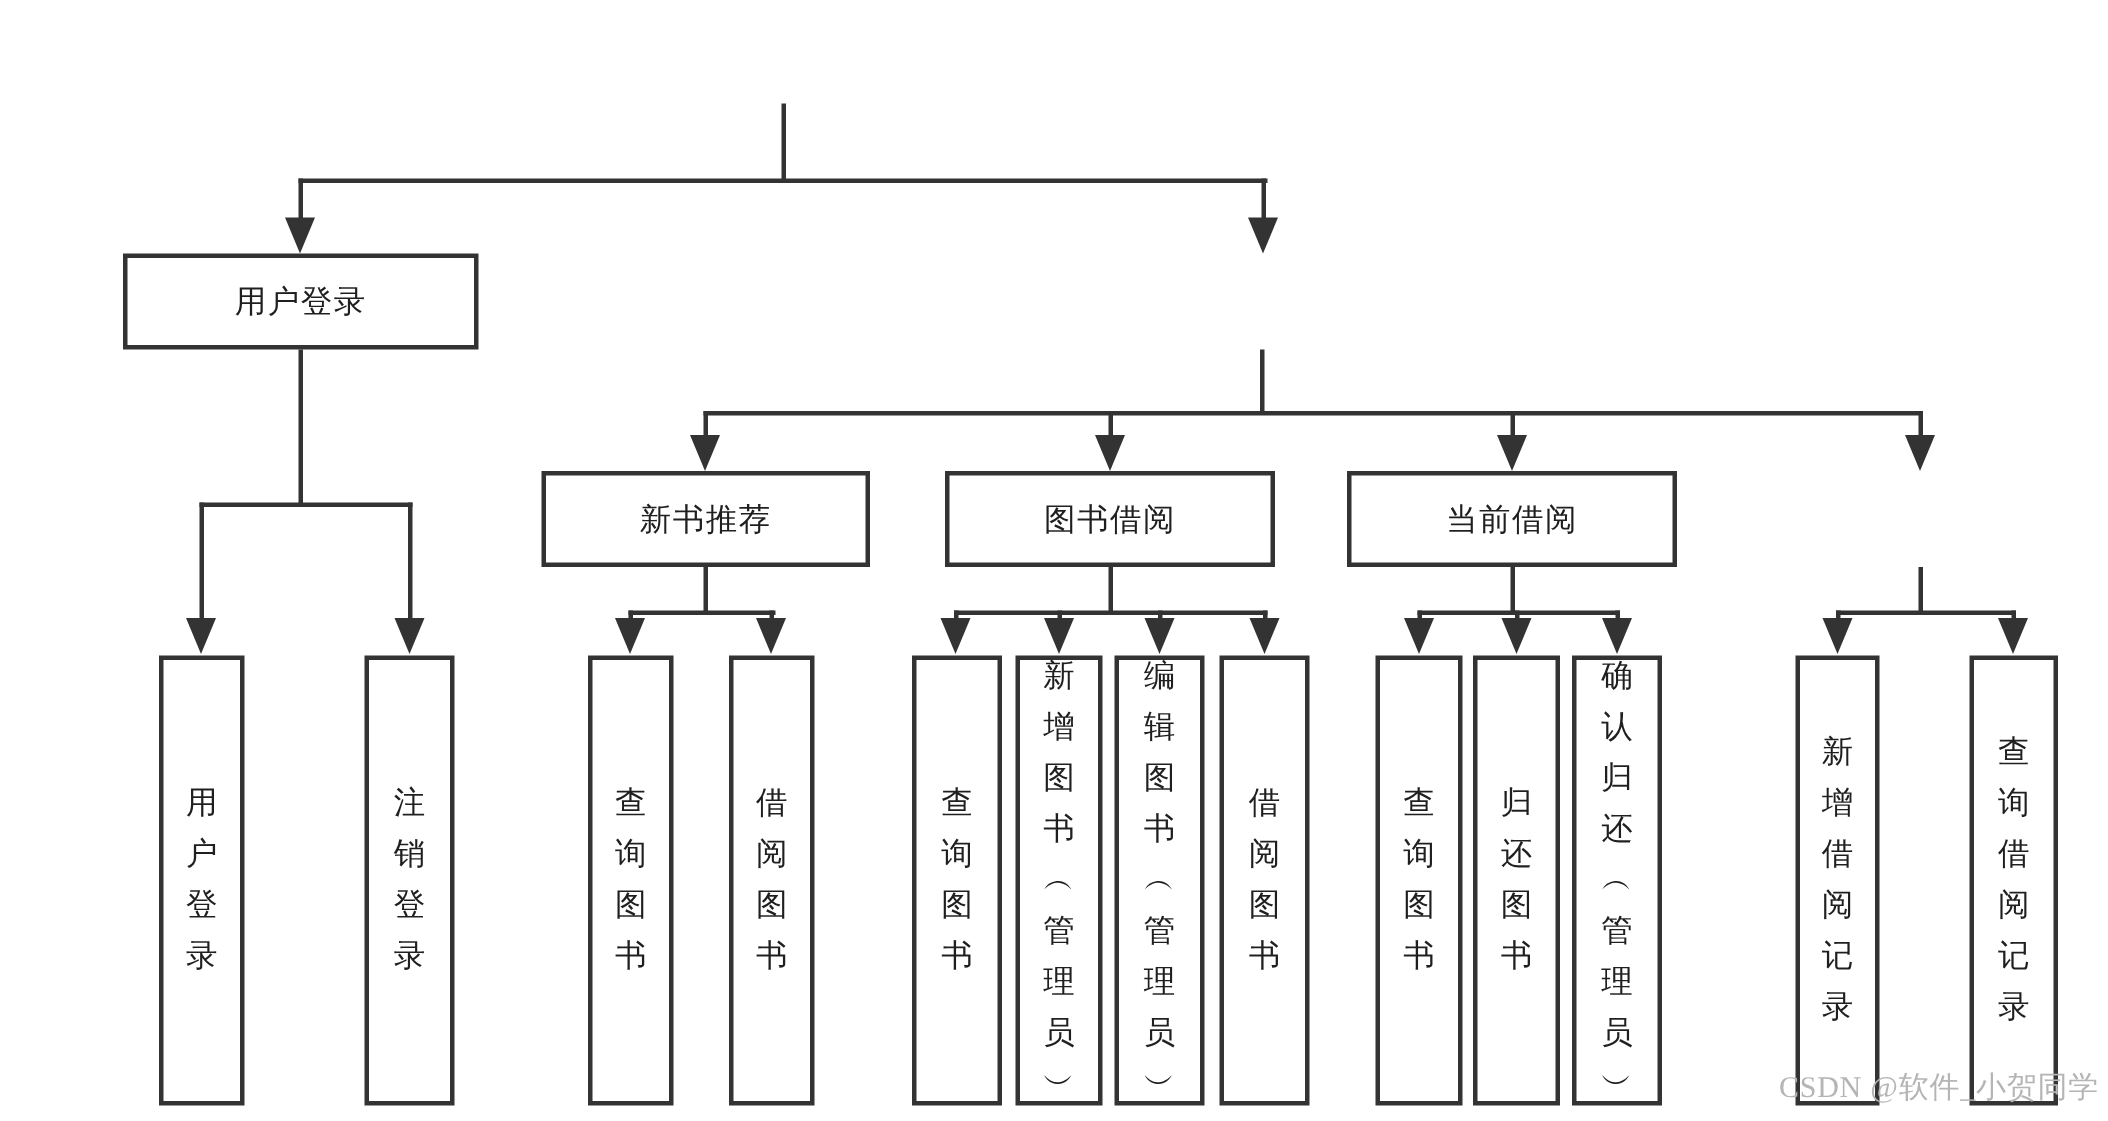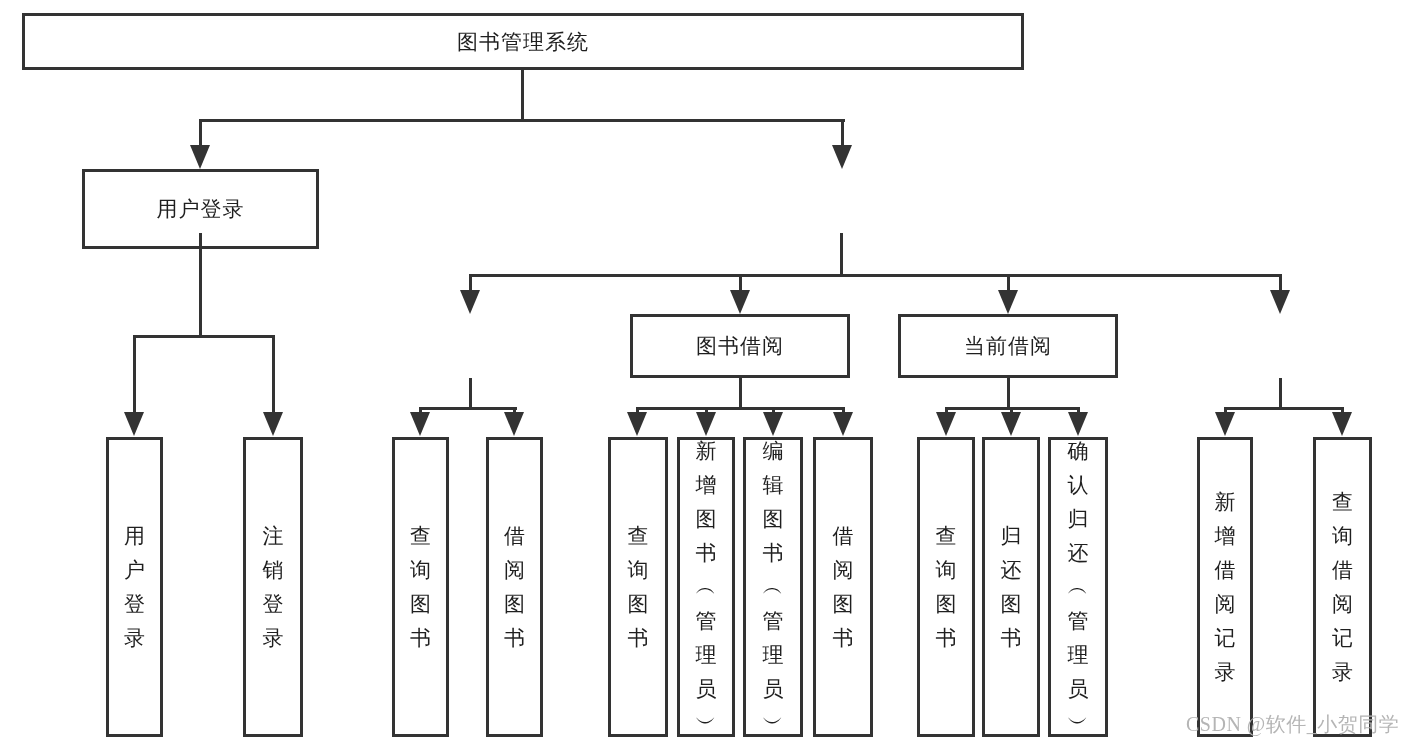--- a/index.html
+++ b/index.html
@@ -30,32 +30,29 @@
   .watermark{
     position:absolute;font-size:20px;color:#b5b5b5;letter-spacing:0.5px;
     z-index:5;white-space:nowrap;
   }
 </style>
 </head>
 <body>
 
 <div class="canvas">
 
-  <div class="box" style="left:22px;top:13px;width:1002px;height:57px;">
-    <span>图书管理系统</span>
-  </div>
 
   <div class="vline" style="left:521px;top:69px;height:52px;"></div>
   <div class="hline" style="left:199px;top:119px;width:646px;"></div>
   <div class="vline" style="left:199px;top:119px;height:30px;"></div>
   <div class="arrow" style="left:190px;top:145px;"></div>
   <div class="vline" style="left:841px;top:119px;height:30px;"></div>
   <div class="arrow" style="left:832px;top:145px;"></div>
 
-  <div class="box" style="left:82px;top:169px;width:237px;height:80px;">
+  <div class="box" style="left:82px;top:169px;width:237px;height:64px;">
     <span>用户登录</span>
   </div>
 
   <div class="vline" style="left:199px;top:233px;height:105px;"></div>
   <div class="hline" style="left:133px;top:335px;width:142px;"></div>
   <div class="vline" style="left:133px;top:335px;height:79px;"></div>
   <div class="arrow" style="left:124px;top:412px;"></div>
   <div class="vline" style="left:272px;top:335px;height:79px;"></div>
   <div class="arrow" style="left:263px;top:412px;"></div>
 
@@ -63,20 +60,23 @@
   <div class="hline" style="left:469px;top:274px;width:813px;"></div>
   <div class="vline" style="left:469px;top:274px;height:18px;"></div>
   <div class="arrow" style="left:460px;top:290px;"></div>
   <div class="vline" style="left:739px;top:274px;height:18px;"></div>
   <div class="arrow" style="left:730px;top:290px;"></div>
   <div class="vline" style="left:1007px;top:274px;height:18px;"></div>
   <div class="arrow" style="left:998px;top:290px;"></div>
   <div class="vline" style="left:1279px;top:274px;height:18px;"></div>
   <div class="arrow" style="left:1270px;top:290px;"></div>
 
+  <div class="box" style="left:361px;top:314px;width:219px;height:64px;">
+    <span>新书推荐</span>
+  </div>
   <div class="box" style="left:898px;top:314px;width:220px;height:64px;">
     <span>当前借阅</span>
   </div>
   <div class="box" style="left:630px;top:314px;width:220px;height:64px;">
     <span>图书借阅</span>
   </div>
 
   <div class="vline" style="left:469px;top:378px;height:32px;"></div>
   <div class="hline" style="left:419px;top:407px;width:98px;"></div>
   <div class="vline" style="left:419px;top:407px;height:9px;"></div>

